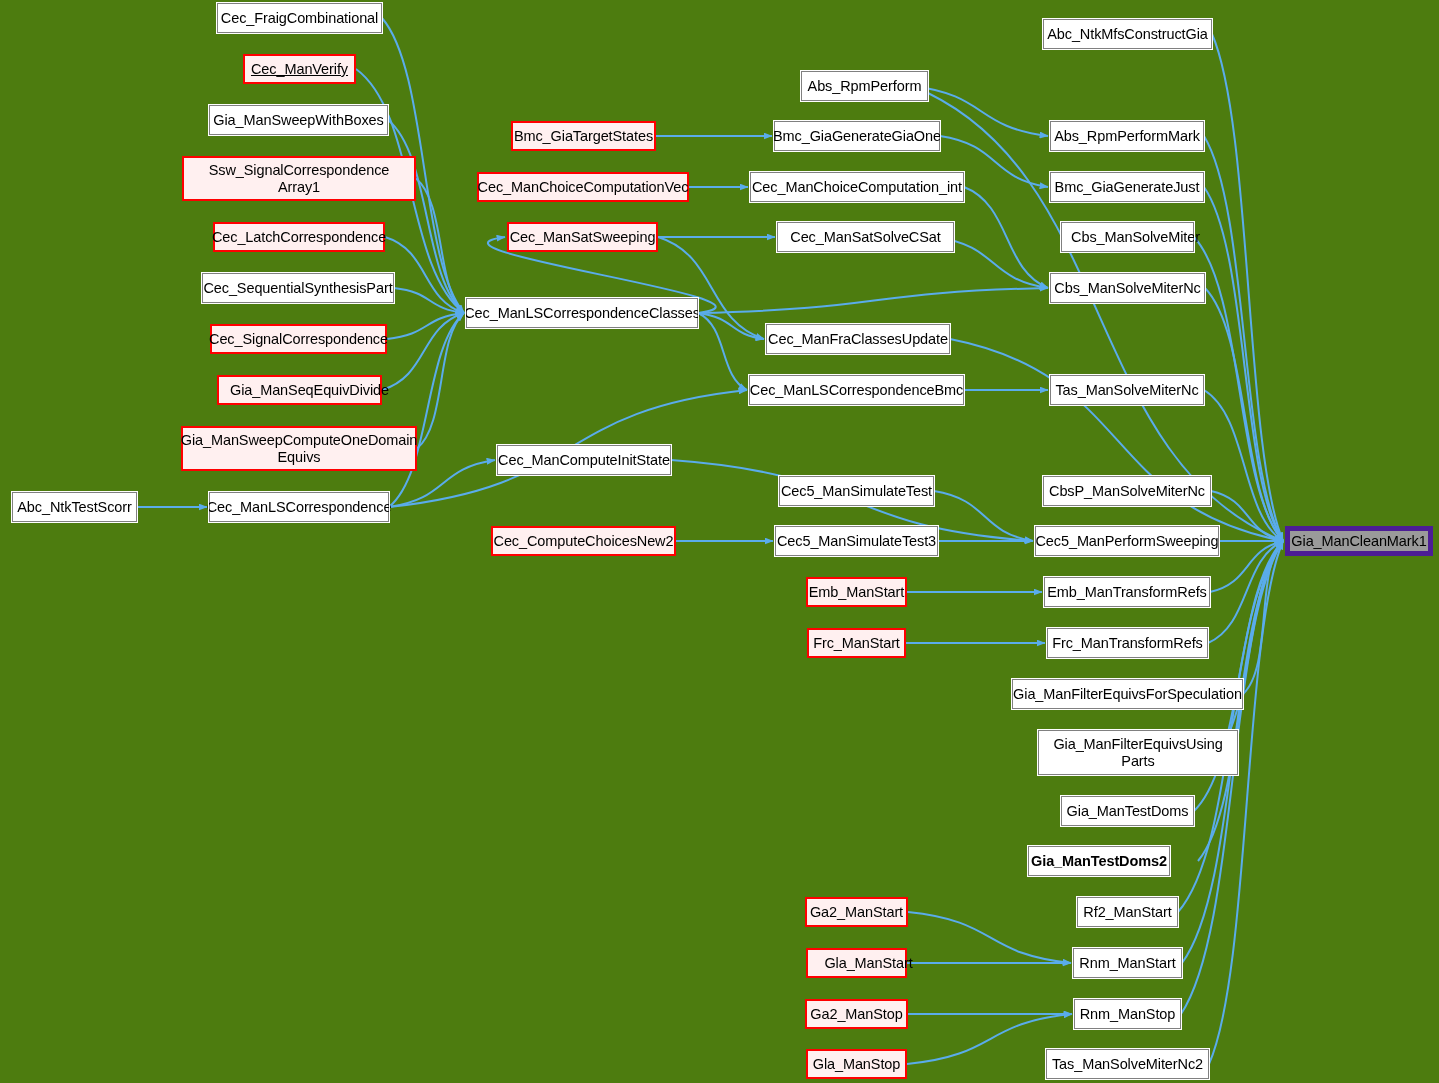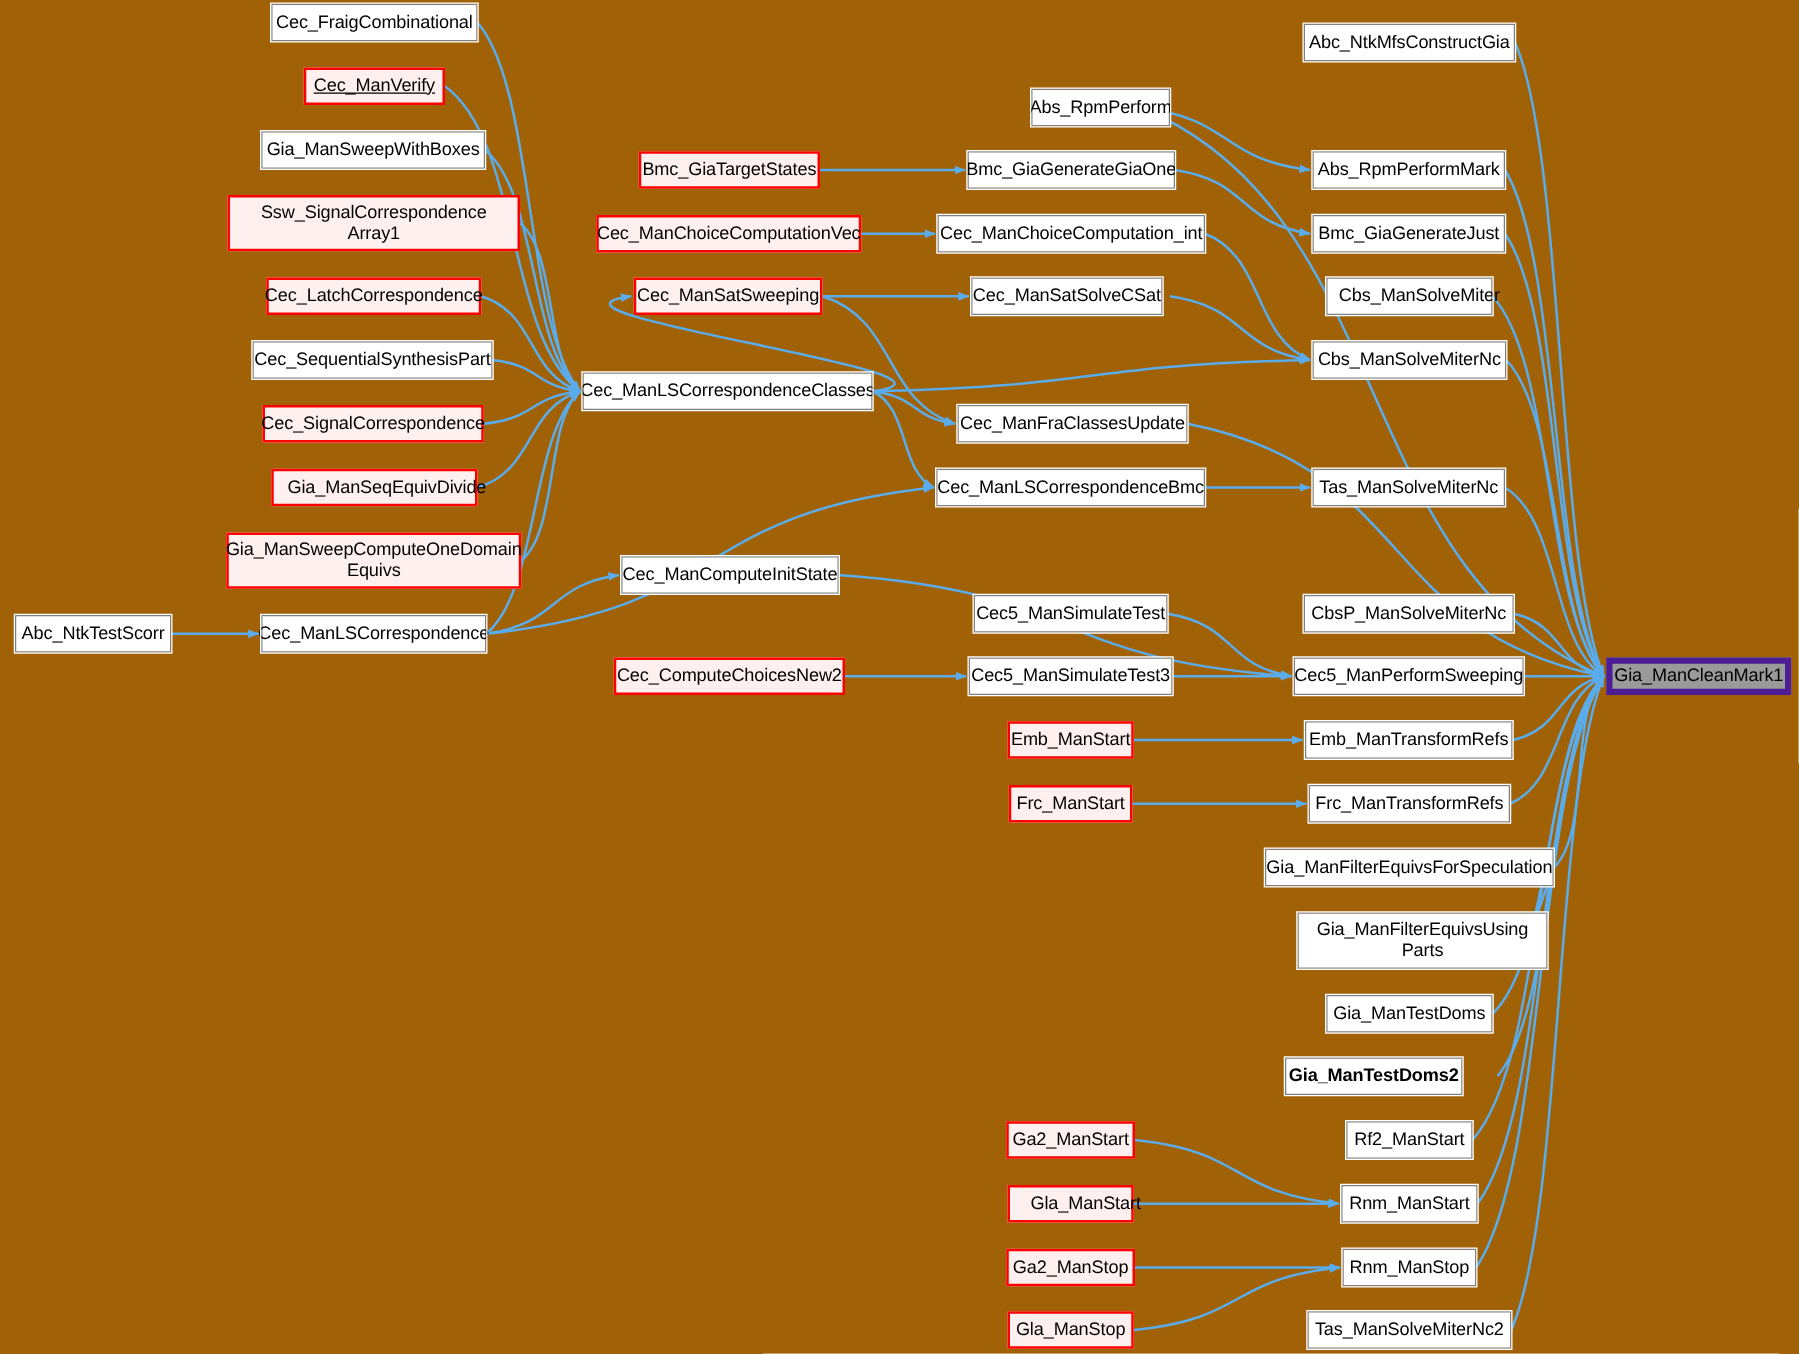--- a/index.html
+++ b/index.html
@@ -1,19 +1,19 @@
 <!DOCTYPE html>
 <html><head>
 <meta charset="utf-8">
 <style>
   html,body{margin:0;padding:0;background:#ffffff;}
   #canvas{
     position:relative;
     width:1439px;height:1083px;
-    background:#a16207;
+    background:#4d7c0f;
     font-family:"Liberation Sans", sans-serif;
     overflow:hidden;
   }
   svg#edges{position:absolute;left:0;top:0;width:1439px;height:1083px;pointer-events:none;}
   .node{
     position:absolute;
     box-sizing:border-box;
     display:flex;align-items:center;justify-content:center;
     text-align:center;
     font-size:14.5px;
@@ -122,24 +122,24 @@
       <div class="node red" style="left: 181px; top: 426px; width: 236px; height: 45px;">Gia_ManSweepComputeOneDomain
 Equivs</div>
       <div class="node plain" style="left: 12px; top: 492px; width: 125px; height: 30px;">Abc_NtkTestScorr</div>
       <div class="node plain" style="left: 209px; top: 492px; width: 180px; height: 30px;">Cec_ManLSCorrespondence</div>
       <div class="node red" style="left: 511px; top: 121px; width: 145px; height: 30px;">Bmc_GiaTargetStates</div>
       <div class="node red" style="left: 477px; top: 172px; width: 212px; height: 30px;">Cec_ManChoiceComputationVec</div>
       <div class="node red" style="left: 507px; top: 222px; width: 151px; height: 30px;">Cec_ManSatSweeping</div>
       <div class="node plain" style="left: 466px; top: 298px; width: 232px; height: 30px;">Cec_ManLSCorrespondenceClasses</div>
       <div class="node plain" style="left: 497px; top: 445px; width: 174px; height: 30px;">Cec_ManComputeInitState</div>
       <div class="node red" style="left: 491px; top: 526px; width: 185px; height: 30px;">Cec_ComputeChoicesNew2</div>
-      <div class="node plain" style="left: 801px; top: 71px; width: 111px; height: 30px; margin-left: 24px;">Abs_RpmPerform</div>
+      <div class="node plain" style="left: 801px; top: 71px; width: 127px; height: 30px;">Abs_RpmPerform</div>
       <div class="node plain" style="left: 774px; top: 121px; width: 166px; height: 30px;">Bmc_GiaGenerateGiaOne</div>
       <div class="node plain" style="left: 750px; top: 172px; width: 214px; height: 30px;">Cec_ManChoiceComputation_int</div>
-      <div class="node plain" style="left: 777px; top: 222px; width: 153px; height: 30px;">Cec_ManSatSolveCSat</div>
+      <div class="node plain" style="left: 777px; top: 222px; width: 177px; height: 30px;">Cec_ManSatSolveCSat</div>
       <div class="node plain" style="left: 766px; top: 324px; width: 184px; height: 30px;">Cec_ManFraClassesUpdate</div>
       <div class="node plain" style="left: 749px; top: 375px; width: 215px; height: 30px;">Cec_ManLSCorrespondenceBmc</div>
       <div class="node plain" style="left: 779px; top: 476px; width: 155px; height: 30px;">Cec5_ManSimulateTest</div>
       <div class="node plain" style="left: 775px; top: 526px; width: 163px; height: 30px;">Cec5_ManSimulateTest3</div>
       <div class="node red" style="left: 806px; top: 577px; width: 101px; height: 30px;">Emb_ManStart</div>
       <div class="node red" style="left: 807px; top: 628px; width: 99px; height: 30px;">Frc_ManStart</div>
       <div class="node red" style="left: 805px; top: 897px; width: 103px; height: 30px;">Ga2_ManStart</div>
       <div class="node red" style="left: 806px; top: 948px; width: 101px; height: 30px; padding-left: 24px;">Gla_ManStart</div>
       <div class="node red" style="left: 805px; top: 999px; width: 103px; height: 30px;">Ga2_ManStop</div>
       <div class="node red" style="left: 806px; top: 1049px; width: 101px; height: 30px;">Gla_ManStop</div>

